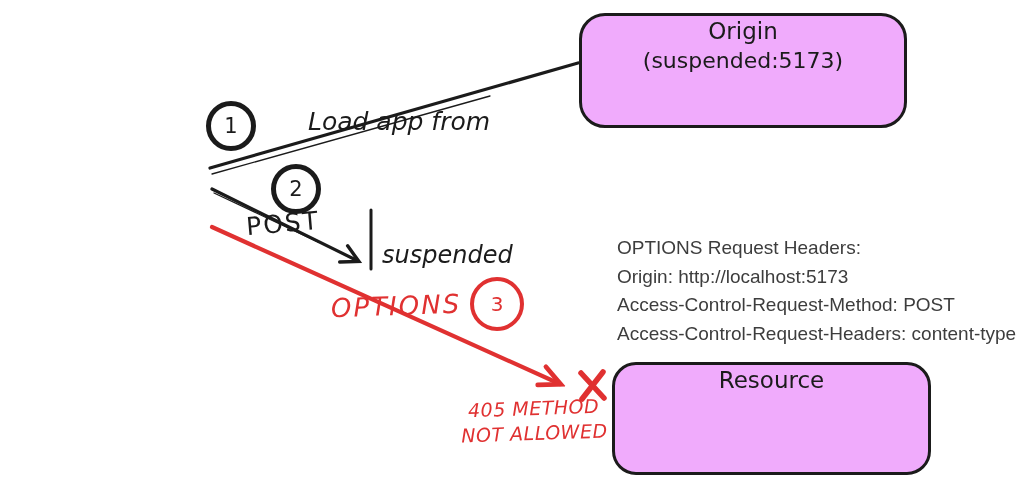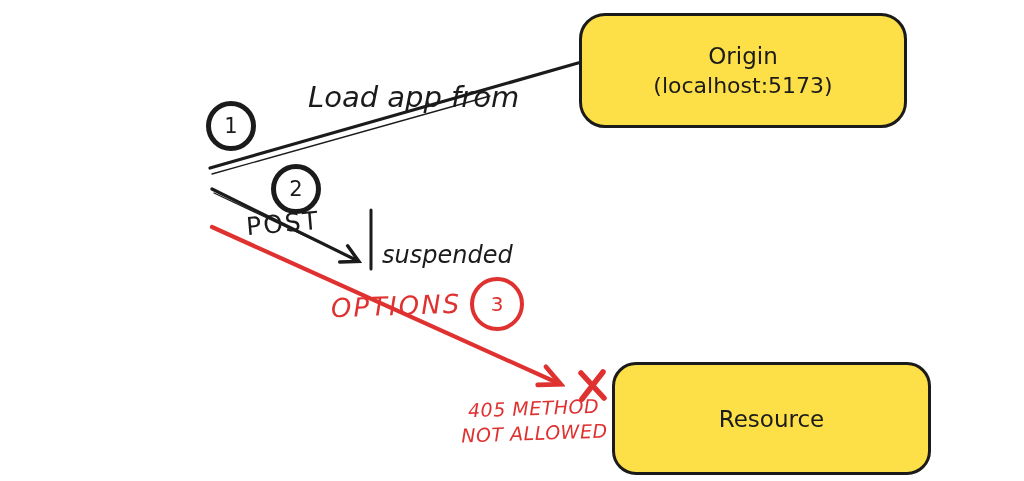--- a/index.html
+++ b/index.html
@@ -2,37 +2,37 @@
 <html><head>
 <meta charset="utf-8">
 <style>
   html,body{margin:0;padding:0;background:#ffffff;}
   #stage{
     position:relative;width:1024px;height:481px;background:#ffffff;
     overflow:hidden;font-family:"Liberation Sans",sans-serif;color:#1b1b1b;
   }
   #connectors{position:absolute;left:0;top:0;width:1024px;height:481px;z-index:1;}
   .node{
-    position:absolute;z-index:2;background:#fde047;border:3px solid #1b1b1b;
+    position:absolute;z-index:2;background:#f0abfc;border:3px solid #1b1b1b;
     border-radius:24px;display:flex;flex-direction:column;align-items:center;
-    justify-content:center;text-align:center;
+    text-align:center;
   }
   .hand{font-family:"DejaVu Sans",sans-serif;font-weight:500;}
   .hand-i{font-family:"DejaVu Sans",sans-serif;font-weight:500;font-style:italic;}
   .node .title{font-size:23px;line-height:30px;}
   .node .subtitle{font-size:22px;line-height:30px;white-space:nowrap;}
   .badge{
     position:absolute;z-index:3;background:#ffffff;border-radius:50%;
     display:flex;align-items:center;justify-content:center;
     font-family:"DejaVu Sans",sans-serif;
   }
   .badge.black{border:5px solid #1b1b1b;width:40px;height:40px;font-size:21px;color:#1b1b1b;}
   .badge.red{border:4px solid #e03131;width:46px;height:46px;font-size:20px;color:#e03131;}
   .edge-label{position:absolute;z-index:2;white-space:nowrap;}
-  .lbl-load{left:308px;top:80px;font-size:29px;}
+  .lbl-load{left:308px;top:107px;font-size:25px;}
   .lbl-post{left:246px;top:209px;font-size:25px;letter-spacing:2px;transform:rotate(-5deg);}
   .lbl-susp{left:382px;top:241px;font-size:24px;text-align:right;}
   .lbl-options{left:331px;top:291px;font-size:26px;letter-spacing:2px;color:#e03131;transform:rotate(-2deg);}
   .lbl-error{
     left:456px;top:396px;width:156px;text-align:center;font-size:19px;line-height:25px;
     letter-spacing:0.5px;color:#e03131;transform:rotate(-2deg);white-space:normal;
   }
   .headers-note{
     position:absolute;z-index:2;left:617px;top:234px;
     font-size:19px;line-height:28.5px;color:#3d3d3d;
@@ -64,21 +64,21 @@
 
     <g stroke="#e03131" stroke-width="5.5" stroke-linecap="round">
       <line x1="581" y1="373" x2="604" y2="398"></line>
       <line x1="603" y1="372" x2="582" y2="399"></line>
     </g>
   </svg>
 
 
   <div class="node" style="left:579px;top:13px;width:322px;height:109px;border-radius:26px;">
     <div class="title hand">Origin</div>
-    <div class="subtitle hand">(localhost:5173)</div>
+    <div class="subtitle hand">(suspended:5173)</div>
   </div>
 
   <div class="node" style="left:612px;top:362px;width:313px;height:107px;">
     <div class="title hand">Resource</div>
   </div>
 
   <div class="badge black" style="left:206px;top:101px;">
     <span>1</span>
   </div>
   <div class="badge black" style="left:271px;top:164px;">
@@ -94,14 +94,20 @@
 
   <div class="edge-label lbl-susp hand-i">suspended</div>
 
   <div class="edge-label lbl-options hand-i">OPTIONS</div>
 
   <div class="edge-label lbl-error hand-i">
     <div>405 METHOD</div>
     <div>NOT ALLOWED</div>
   </div>
 
+  <div class="headers-note">
+    <div>OPTIONS Request Headers:</div>
+    <div>Origin: http://localhost:5173</div>
+    <div>Access-Control-Request-Method: POST</div>
+    <div>Access-Control-Request-Headers: content-type</div>
+  </div>
 
 </div>
 
 </body></html>

